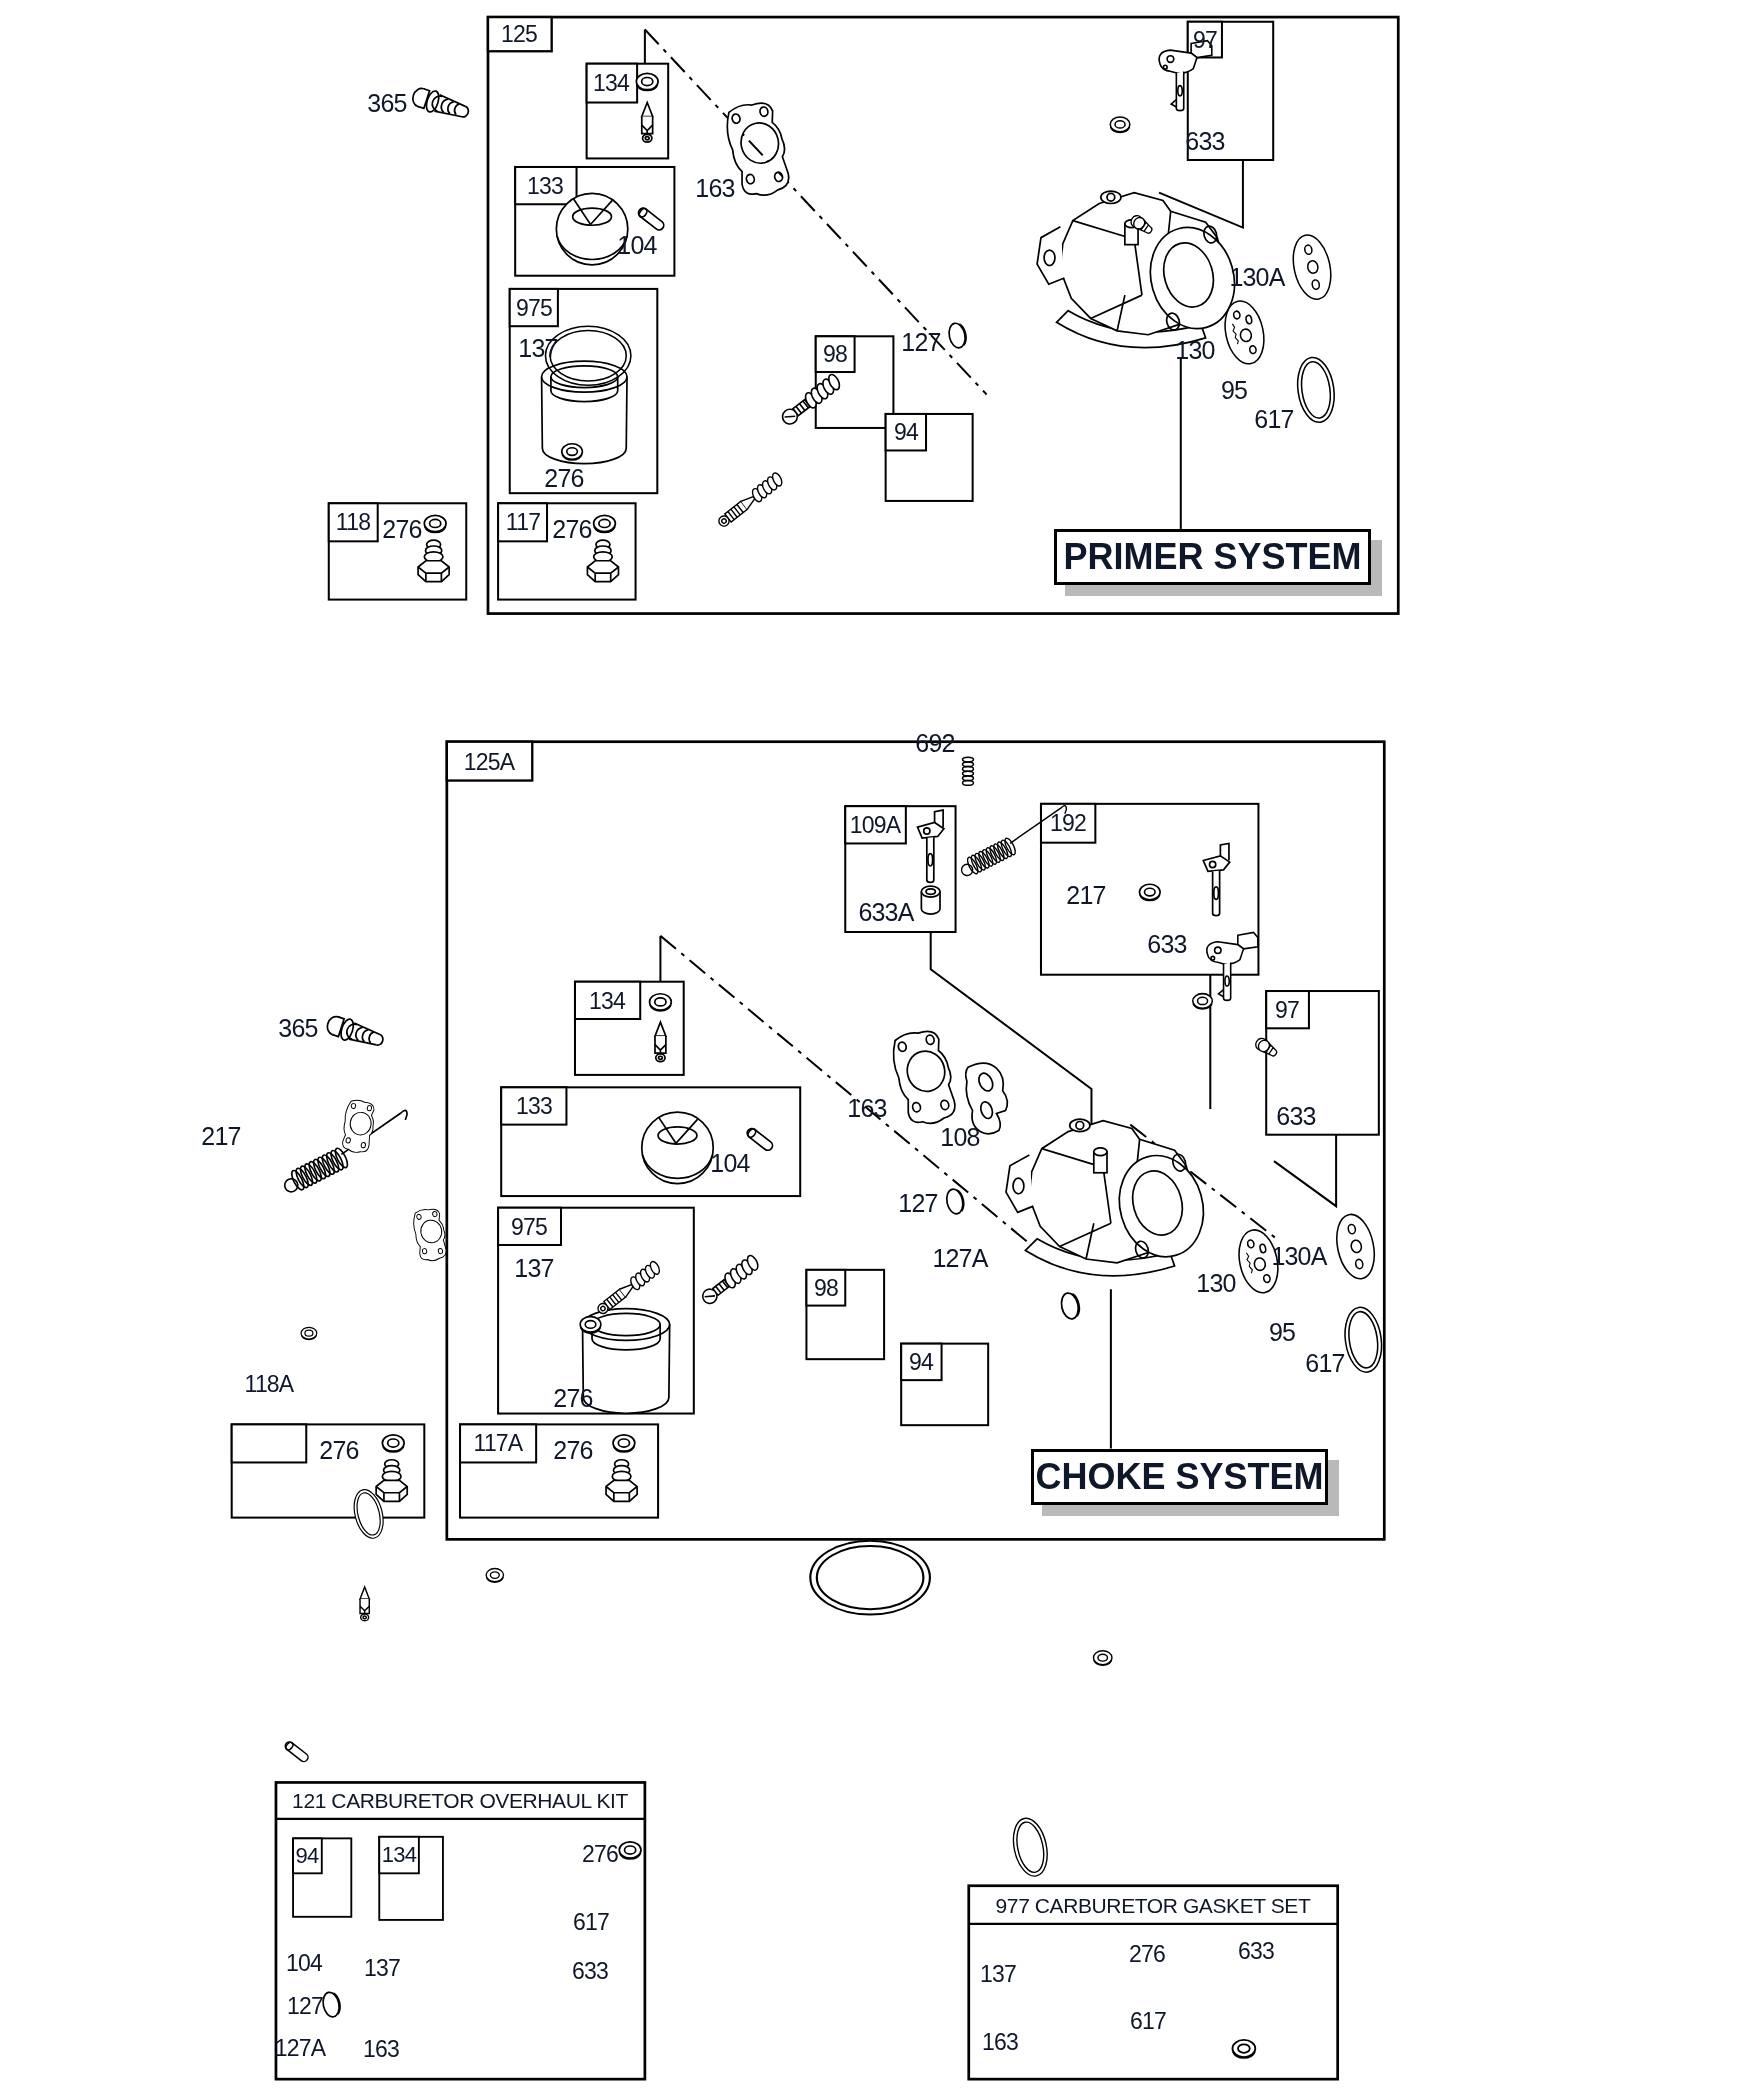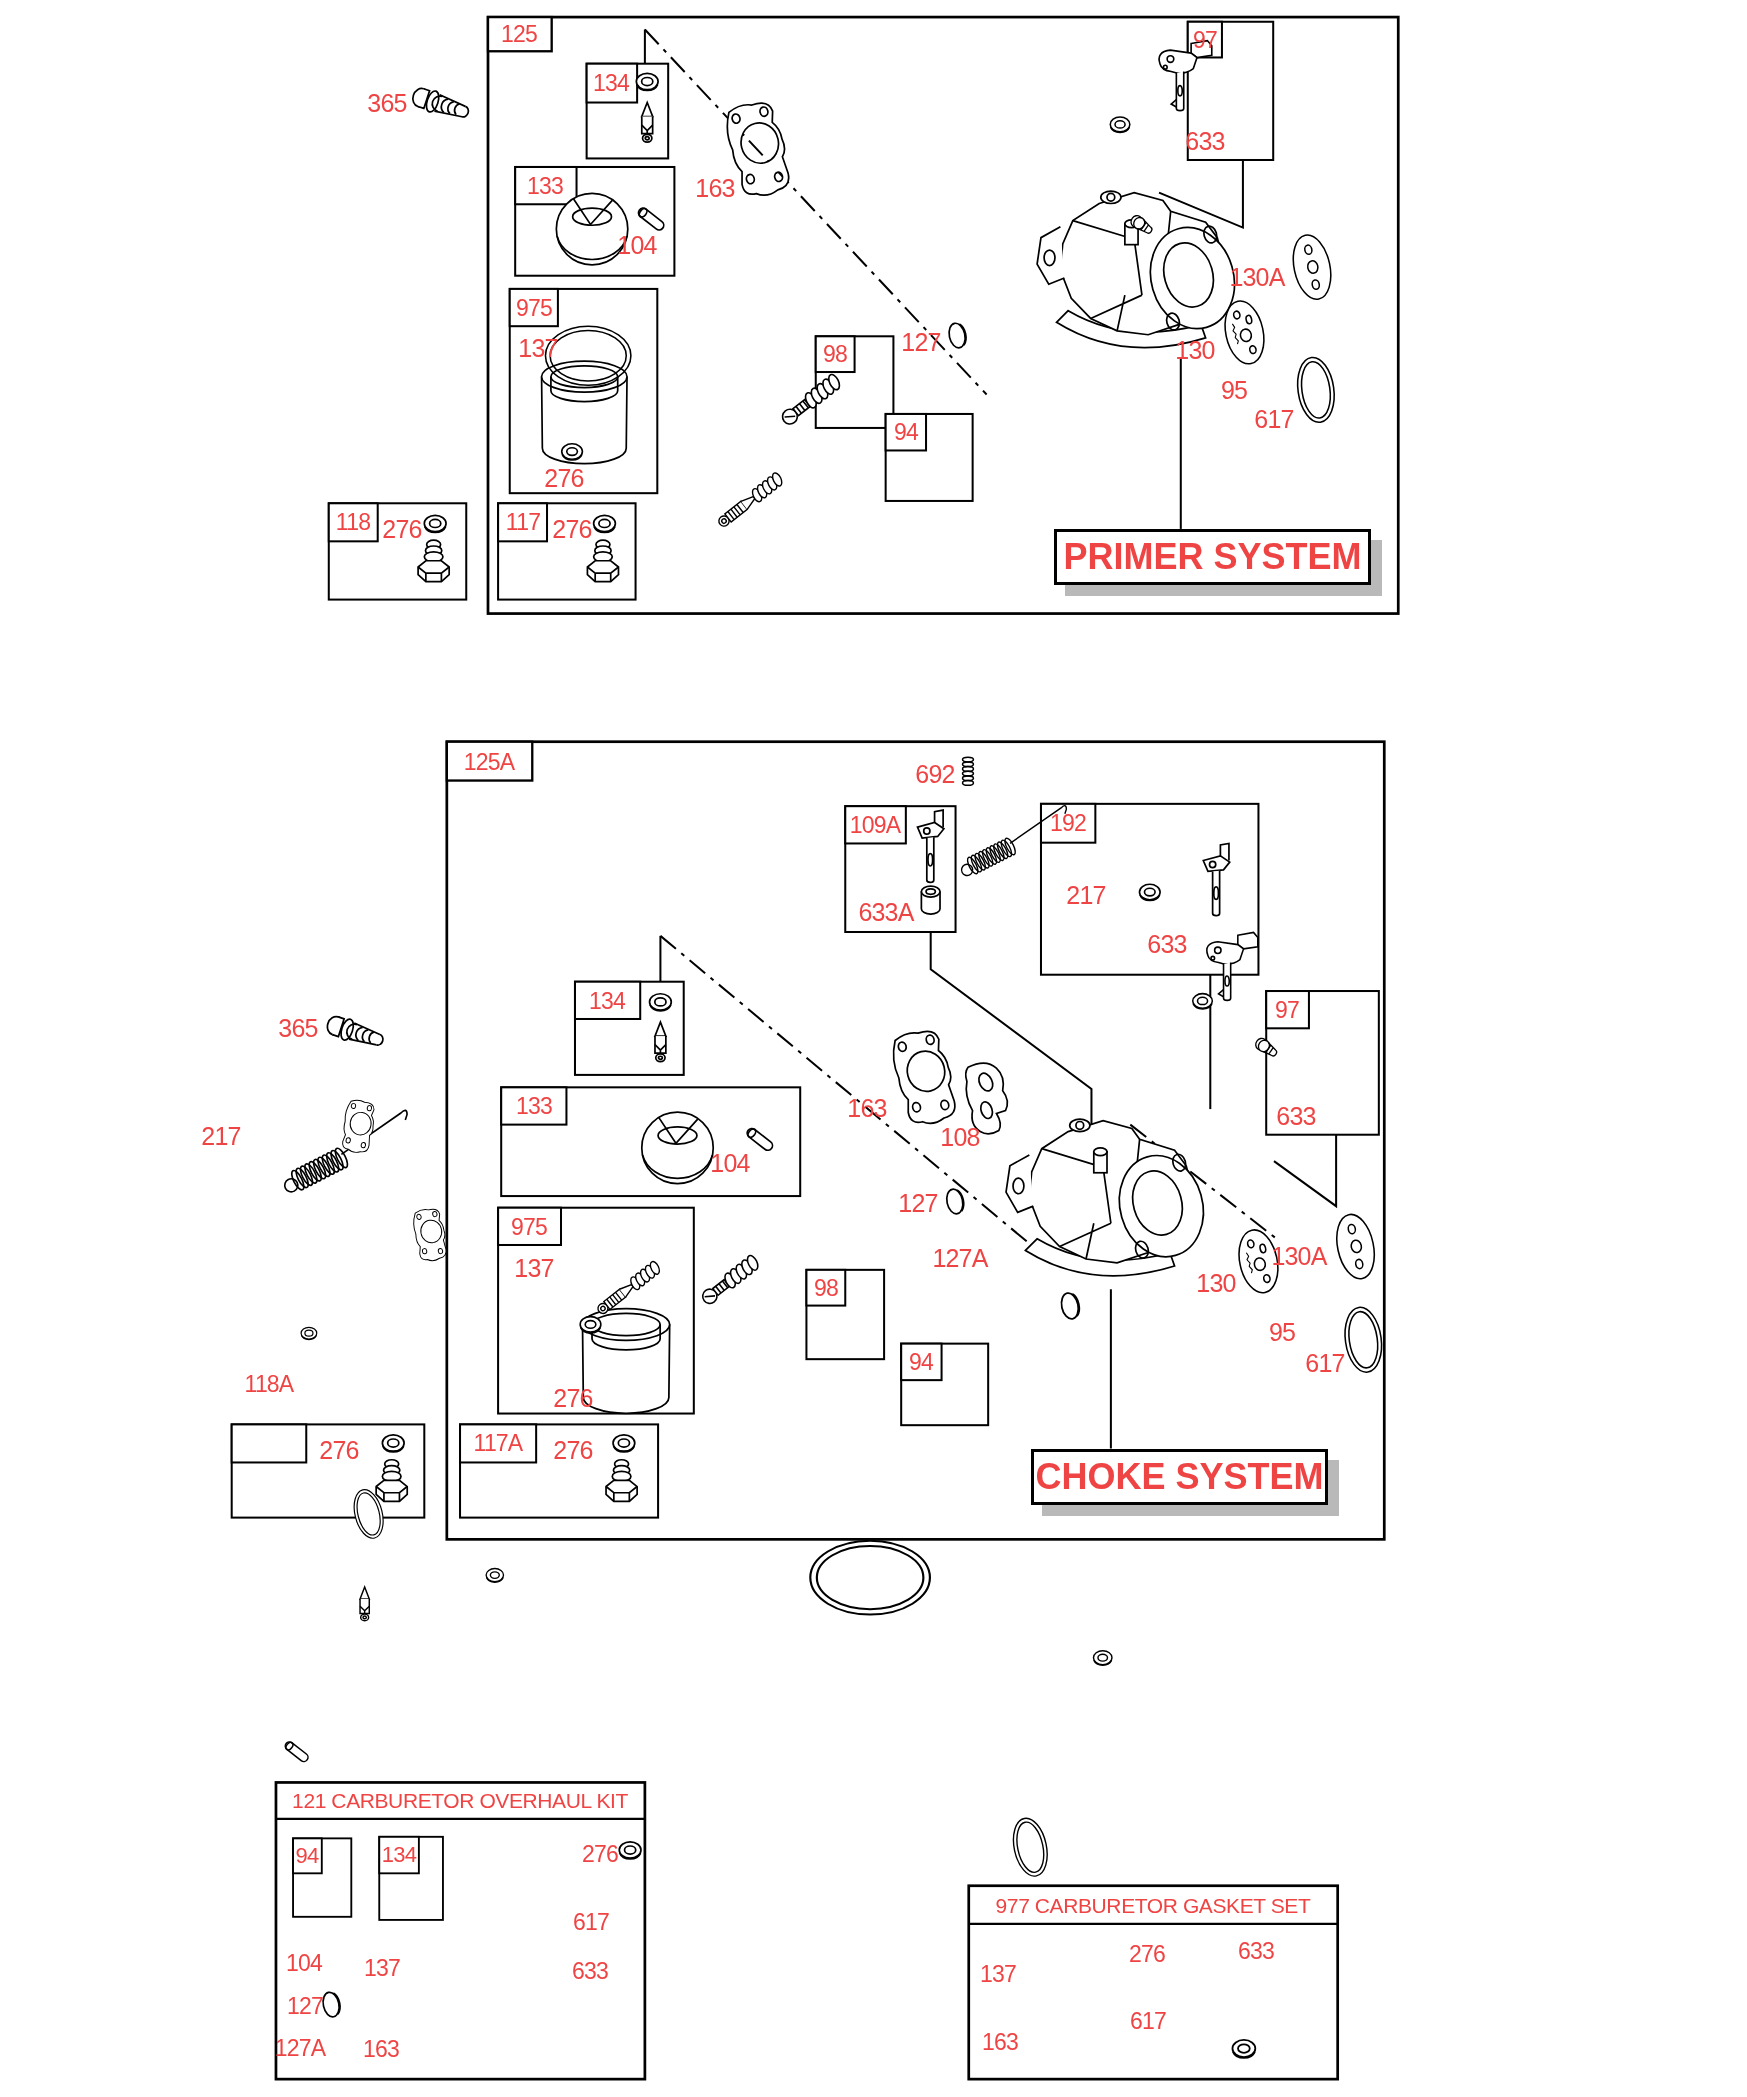--- a/index.html
+++ b/index.html
@@ -1,17 +1,17 @@
 <!DOCTYPE html>
 <html style="font-size:12.4px"><head>
 <meta charset="utf-8">
 <style>
   html,body{margin:0;padding:0;background:#fff;}
   .page{position:relative;width:1748px;height:2097px;background:#fff;overflow:hidden;
-        font-family:"Liberation Sans", sans-serif;color:#ef4444;}
+        font-family:"Liberation Sans", sans-serif;color:#0f172a;}
   .layer{position:absolute;left:0;top:0;width:1748px;height:2097px;}
   svg.diagram{position:absolute;left:0;top:0;}
   .lbl{position:absolute;transform:translate(-50%,-50%);white-space:nowrap;
        font-size:25px;letter-spacing:-0.8px;line-height:1;}
   .lbl.small{font-size:23px;}
   .title-box{position:absolute;background:#fff;border:3.1px solid #000;
              display:flex;align-items:center;justify-content:center;
              box-shadow:11px 11px 0 0 #b9b9b9;}
   .title-box .t{font-size:36px;font-weight:700;letter-spacing:0px;}
   .kit-title{position:absolute;transform:translate(-50%,-50%);font-size:21px;letter-spacing:-0.4px;text-align:center;}
@@ -400,21 +400,21 @@
   <div class="lbl small" style="left:906px;top:432px;">94</div>
   <div class="lbl" style="left:921px;top:342px;">127</div>
   <div class="lbl small" style="left:1205px;top:40px;">97</div>
   <div class="lbl" style="left:1205px;top:141px;">633</div>
   <div class="lbl" style="left:1195px;top:350px;">130</div>
   <div class="lbl" style="left:1257px;top:277px;">130A</div>
   <div class="lbl" style="left:1234px;top:390px;">95</div>
   <div class="lbl" style="left:1274px;top:419px;">617</div>
 
   <div class="lbl small" style="left:489px;top:762px;">125A</div>
-  <div class="lbl" style="left:935px;top:774px;">692</div>
+  <div class="lbl" style="left:935px;top:743px;">692</div>
   <div class="lbl small" style="left:875px;top:825px;">109A</div>
   <div class="lbl" style="left:886px;top:912px;">633A</div>
   <div class="lbl small" style="left:1068px;top:823px;">192</div>
   <div class="lbl" style="left:1086px;top:895px;">217</div>
   <div class="lbl" style="left:1167px;top:944px;">633</div>
   <div class="lbl" style="left:298px;top:1028px;">365</div>
   <div class="lbl" style="left:221px;top:1136px;">217</div>
   <div class="lbl small" style="left:607px;top:1001px;">134</div>
   <div class="lbl small" style="left:534px;top:1106px;">133</div>
   <div class="lbl" style="left:730px;top:1163px;">104</div>

